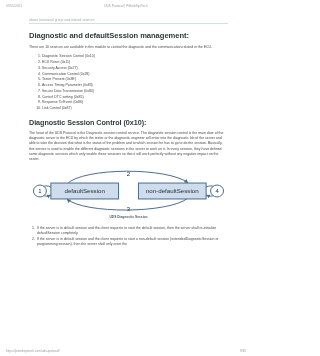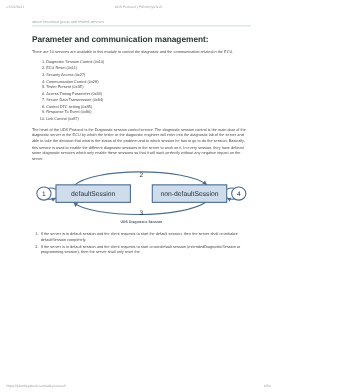--- a/index.html
+++ b/index.html
@@ -155,37 +155,38 @@
   <div class="print-header">
     <span>07/05/2021</span>
     <span class="ph-center">UDS Protocol | PiEmbSysTech</span>
   </div>
 
   <div class="content">
 
     <div class="clipped-line">above functional group and related services</div>
     <hr class="rule">
 
-    <h2 class="section-title">Parameter and communication management:</h2>
+    <h2 class="section-title">Diagnostic and defaultSession management:</h2>
 
     <p class="body-text">There are 10 services are available in this module to control the diagnostic and the communication-related in the ECU.</p>
 
     <ol class="service-list">
       <li>Diagnostic Session Control (0x10)</li>
       <li>ECU Reset (0x11)</li>
       <li>Security Access (0x27)</li>
       <li>Communication Control (0x28)</li>
       <li>Tester Present (0x3E)</li>
       <li>Access Timing Parameter (0x83)</li>
       <li>Secure Data Transmission (0x84)</li>
       <li>Control DTC setting (0x85)</li>
       <li>Response To Event (0x86)</li>
       <li>Link Control (0x87)</li>
     </ol>
 
+    <h3 class="section-title">Diagnostic Session Control (0x10):</h3>
 
     <p class="body-text">The heart of the UDS Protocol is the Diagnostic session control service. The diagnostic session control is the main door of the diagnostic server in the ECU by which the tester or the diagnostic engineer will enter into the diagnostic lab of the server and able to take the decision that what is the status of the problem and to which session he has to go to do the session. Basically, this service is used to enable the different diagnostic sessions in the server to work on it. In every session, they have defined some diagnostic services which only enable these sessions so that it will work perfectly without any negative impact on the server.</p>
 
     <div class="figure">
       <div class="diagram-wrap">
         <svg viewBox="0 0 200 48" width="100%" height="48">
           <defs>
             <marker id="ah" markerWidth="5" markerHeight="5" refX="4" refY="2" orient="auto">
               <path d="M0,0 L4,2 L0,4 z" fill="#4a6c8f"></path>
             </marker>

